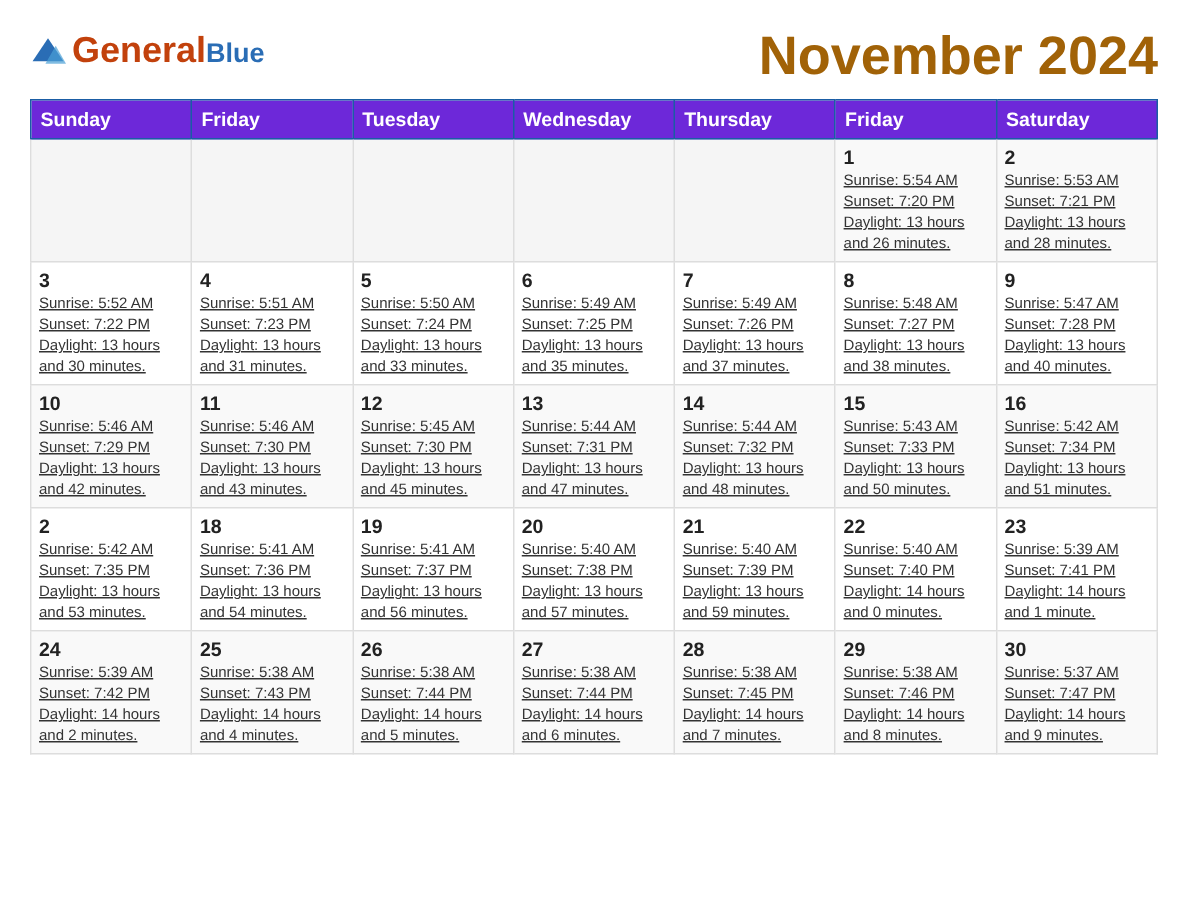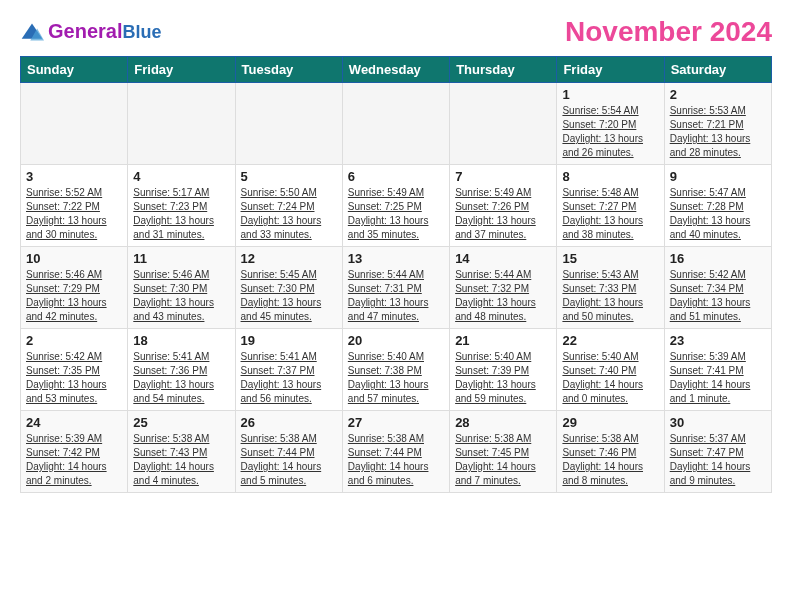--- a/index.html
+++ b/index.html
@@ -23,35 +23,35 @@
       margin-top: 4px;
     }
     .logo-icon {
       width: 24px;
       height: 22px;
     }
     .title-area {
       text-align: right;
     }
     .month-title {
-      font-size: 28px;
+      font-size: 36px;
       font-weight: bold;
-      color: #ec4899;
+      color: #a16207;
     }
     .location-title {
       font-size: 16px;
       color: #444;
     }
     .calendar {
       width: 100%;
       border-collapse: collapse;
       margin-top: 8px;
     }
     .calendar thead th {
-      background: #0f766e;
+      background: #6d28d9;
       color: #fff;
       font-size: 13px;
       font-weight: bold;
       padding: 5px 6px;
       text-align: left;
       border: 1px solid #1a5da5;
     }
     .calendar tbody td {
       vertical-align: top;
       border: 1px solid #ddd;
@@ -88,21 +88,21 @@
 </head>
 <body>
 
 <div class="header-area">
   <div class="logo">
     <svg class="logo-icon" viewBox="0 0 28 24" xmlns="http://www.w3.org/2000/svg">
       <polygon points="14,2 26,20 2,20" fill="#2a6db5"></polygon>
       <polygon points="20,8 28,22 12,22" fill="#4a9fd5" opacity="0.7"></polygon>
     </svg>
     <div>
-      <span style="font-size:20px;font-weight:bold;color:#a21caf;">General</span><span style="font-size:18px;font-weight:bold;color:#2a6db5;">Blue</span>
+      <span style="font-size:24px;font-weight:bold;color:#c2410c;">General</span><span style="font-size:18px;font-weight:bold;color:#2a6db5;">Blue</span>
     </div>
   </div>
   <div class="title-area">
     <div class="month-title">November 2024</div>
   </div>
 </div>
 
 <table class="calendar">
   <thead>
     <tr>
@@ -140,21 +140,21 @@
       <tr>
         <td>
           <span class="day-number">3</span>
           <div class="day-info" style="white-space: pre-line;">Sunrise: 5:52 AM
 Sunset: 7:22 PM
 Daylight: 13 hours
 and 30 minutes.</div>
         </td>
         <td>
           <span class="day-number">4</span>
-          <div class="day-info" style="white-space: pre-line;">Sunrise: 5:17 AM
+          <div class="day-info" style="white-space: pre-line;">Sunrise: 5:51 AM
 Sunset: 7:23 PM
 Daylight: 13 hours
 and 31 minutes.</div>
         </td>
         <td>
           <span class="day-number">5</span>
           <div class="day-info" style="white-space: pre-line;">Sunrise: 5:50 AM
 Sunset: 7:24 PM
 Daylight: 13 hours
 and 33 minutes.</div>

